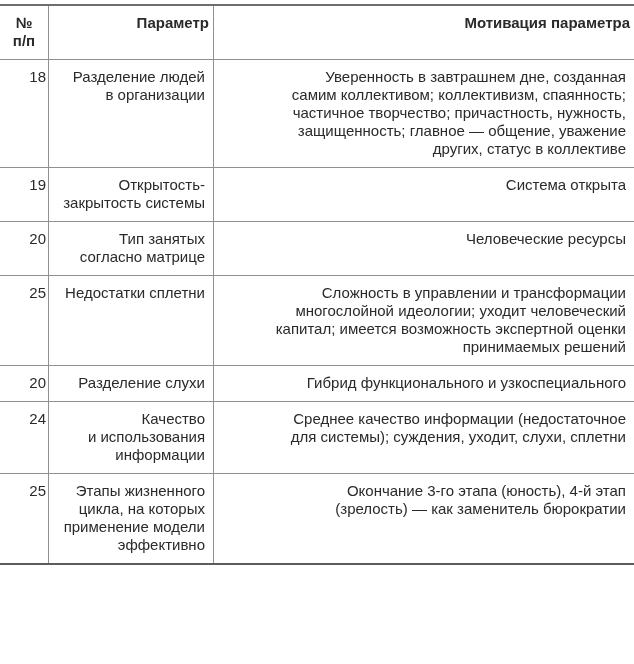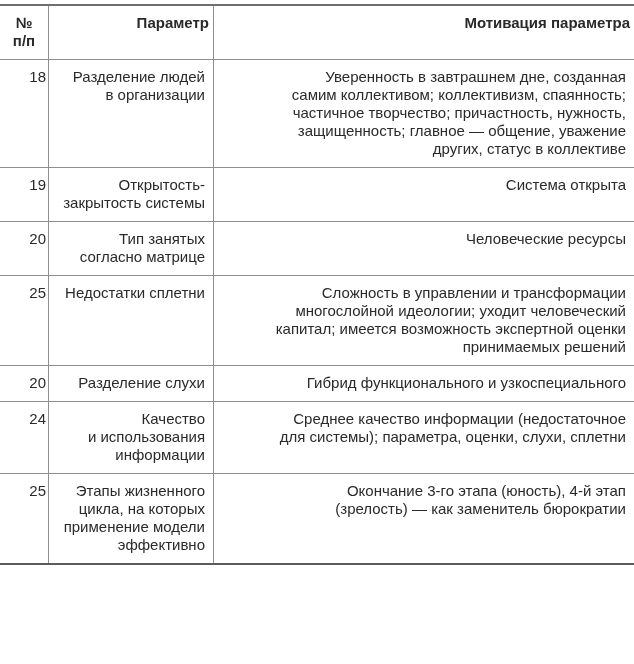--- a/index.html
+++ b/index.html
@@ -106,21 +106,21 @@
         <td class="num">20</td>
         <td class="vline">Разделение слухи</td>
         <td class="vline">Гибрид функционального и узкоспециального</td>
       </tr>
       <tr>
         <td class="num">24</td>
         <td class="vline">Качество
 и использования
 информации</td>
         <td class="vline">Среднее качество информации (недостаточное
-для системы); параметра, оценки, слухи, сплетни</td>
+для системы); суждения, уходит, слухи, сплетни</td>
       </tr>
       <tr>
         <td class="num">25</td>
         <td class="vline">Этапы жизненного
 цикла, на которых
 применение модели
 эффективно</td>
         <td class="vline">Окончание 3-го этапа (юность), 4-й этап
 (зрелость) — как заменитель бюрократии</td>
       </tr>

